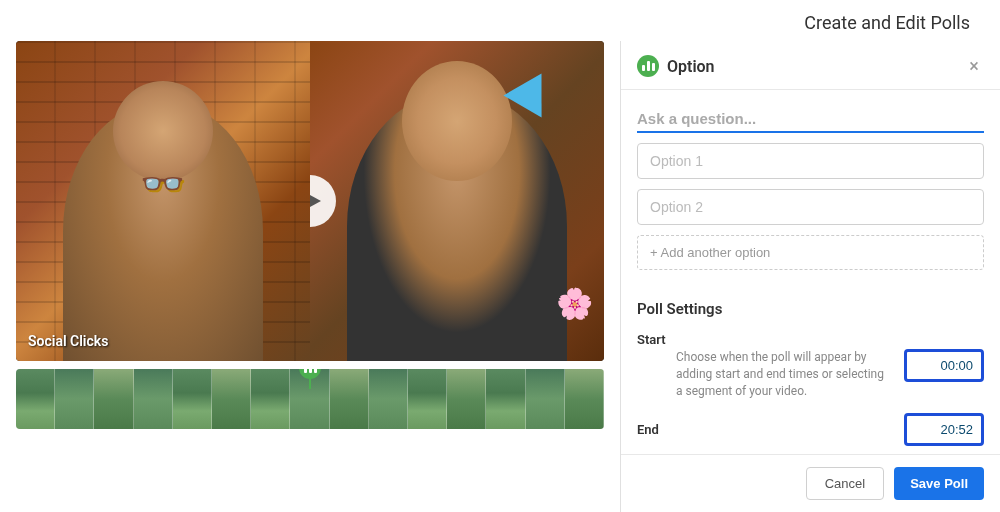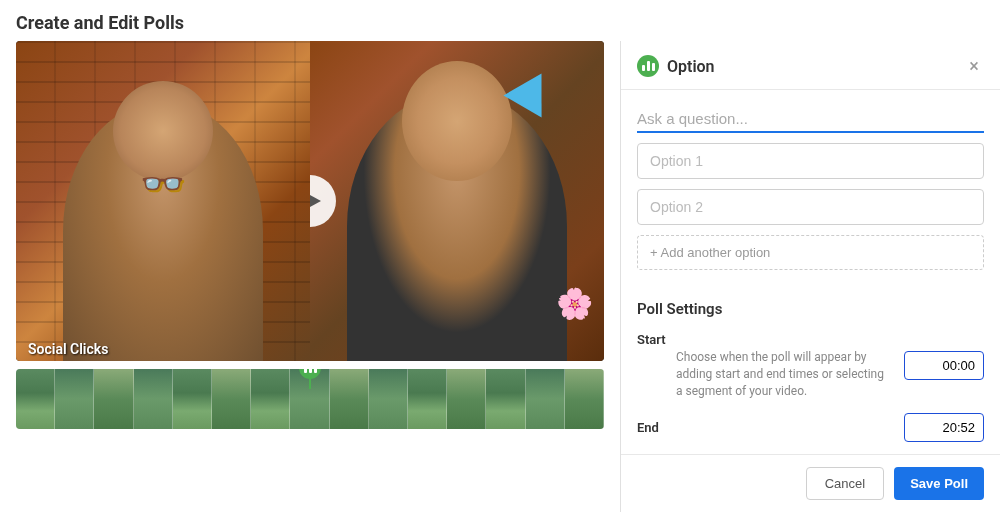--- a/index.html
+++ b/index.html
@@ -9,24 +9,25 @@
       width: 1000px;
       height: 512px;
       overflow: hidden;
       display: flex;
       flex-direction: column;
     }
 
     
     .page-title {
       font-size: 18px;
-      font-weight: 700;
+      font-weight: 400;
       color: #333;
-      padding: 12px 16px 8px;
-      background: #fff;
+      padding: 12px 30px 8px;
+      background: #fff;
+      text-align: right;
     }
 
     .main-layout {
       display: flex;
       flex: 1;
       overflow: hidden;
     }
 
     
     .left-panel {
@@ -165,21 +166,21 @@
       width: 0;
       height: 0;
       border-style: solid;
       border-width: 10px 0 10px 18px;
       border-color: transparent transparent transparent #555;
       margin-left: 4px;
     }
 
     .social-clicks-label {
       position: absolute;
-      bottom: 4px;
+      bottom: 12px;
       left: 12px;
       color: #fff;
       font-size: 14px;
       font-weight: 600;
       text-shadow: 1px 1px 2px rgba(0,0,0,0.8);
       z-index: 10;
     }
 
     
     .arrow-sticker {
@@ -336,20 +337,21 @@
 
     .question-input {
       width: 100%;
       border: none;
       border-bottom: 2px solid #1a73e8;
       outline: none;
       font-size: 15px;
       color: #333;
       padding: 4px 0;
       background: transparent;
+      font-weight: bold;
     }
 
     .question-input::placeholder {
       color: #aaa;
     }
 
     .option-input {
       width: 100%;
       border: 1px solid #d0d0d0;
       border-radius: 4px;
@@ -403,25 +405,25 @@
     .settings-desc {
       font-size: 12px;
       color: #888;
       margin-top: 2px;
       line-height: 1.4;
       margin-left: 39px;
     }
 
     .time-input {
       width: 80px;
-      border: 1px solid #1d4ed8;
+      border: 3px solid #1d4ed8;
       border-radius: 4px;
       padding: 6px 8px;
       font-size: 13px;
-      color: #000000;
+      color: #0c4a6e;
       text-align: right;
       outline: none;
       background: #fff;
     }
 
     .end-row {
       display: flex;
       align-items: center;
       gap: 4px;
       margin-top: 4px;

